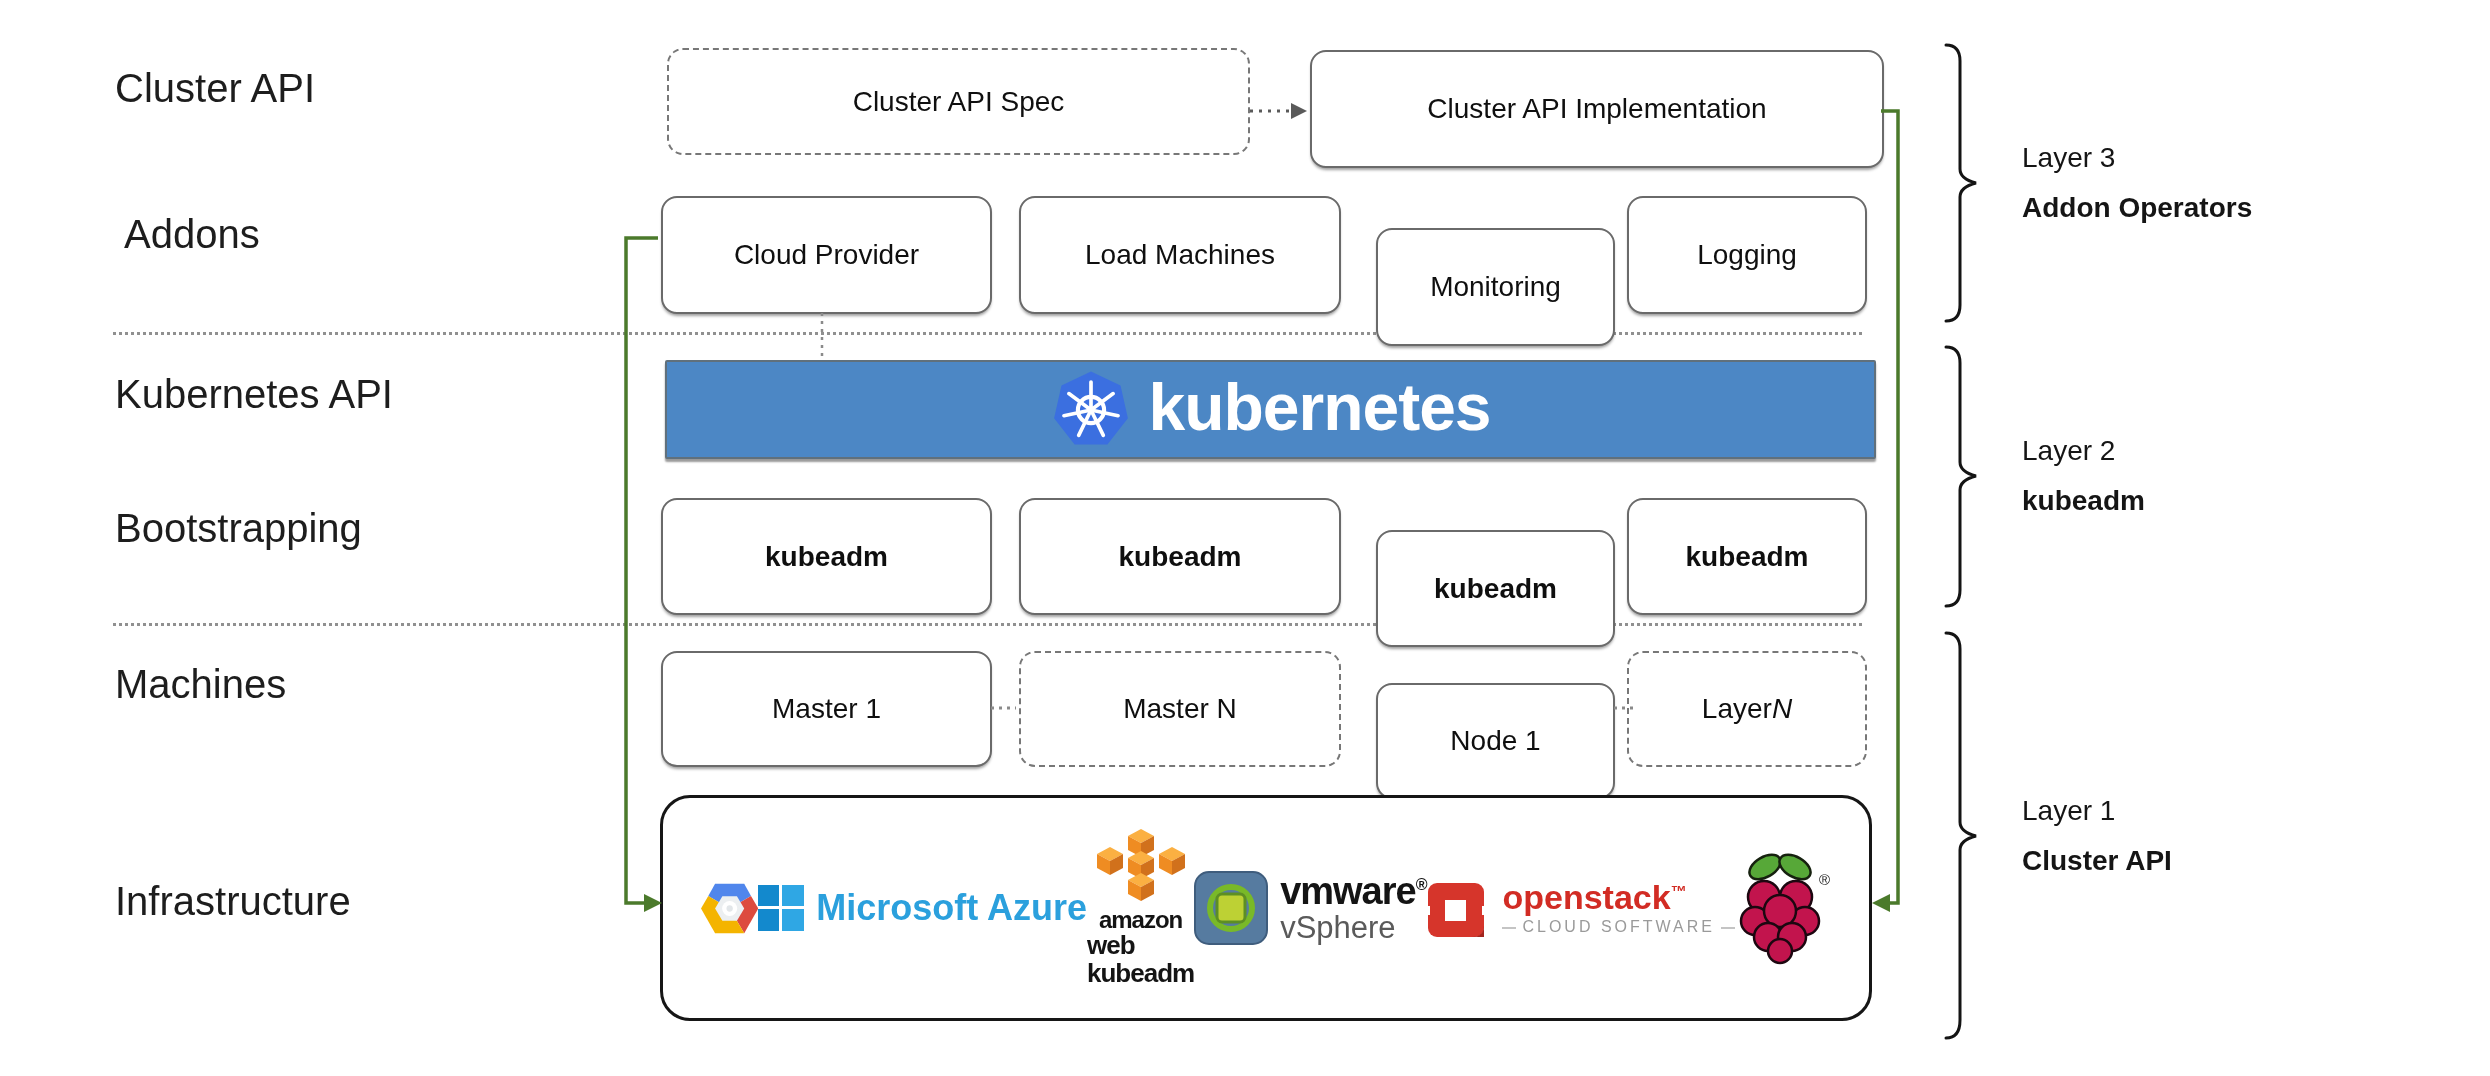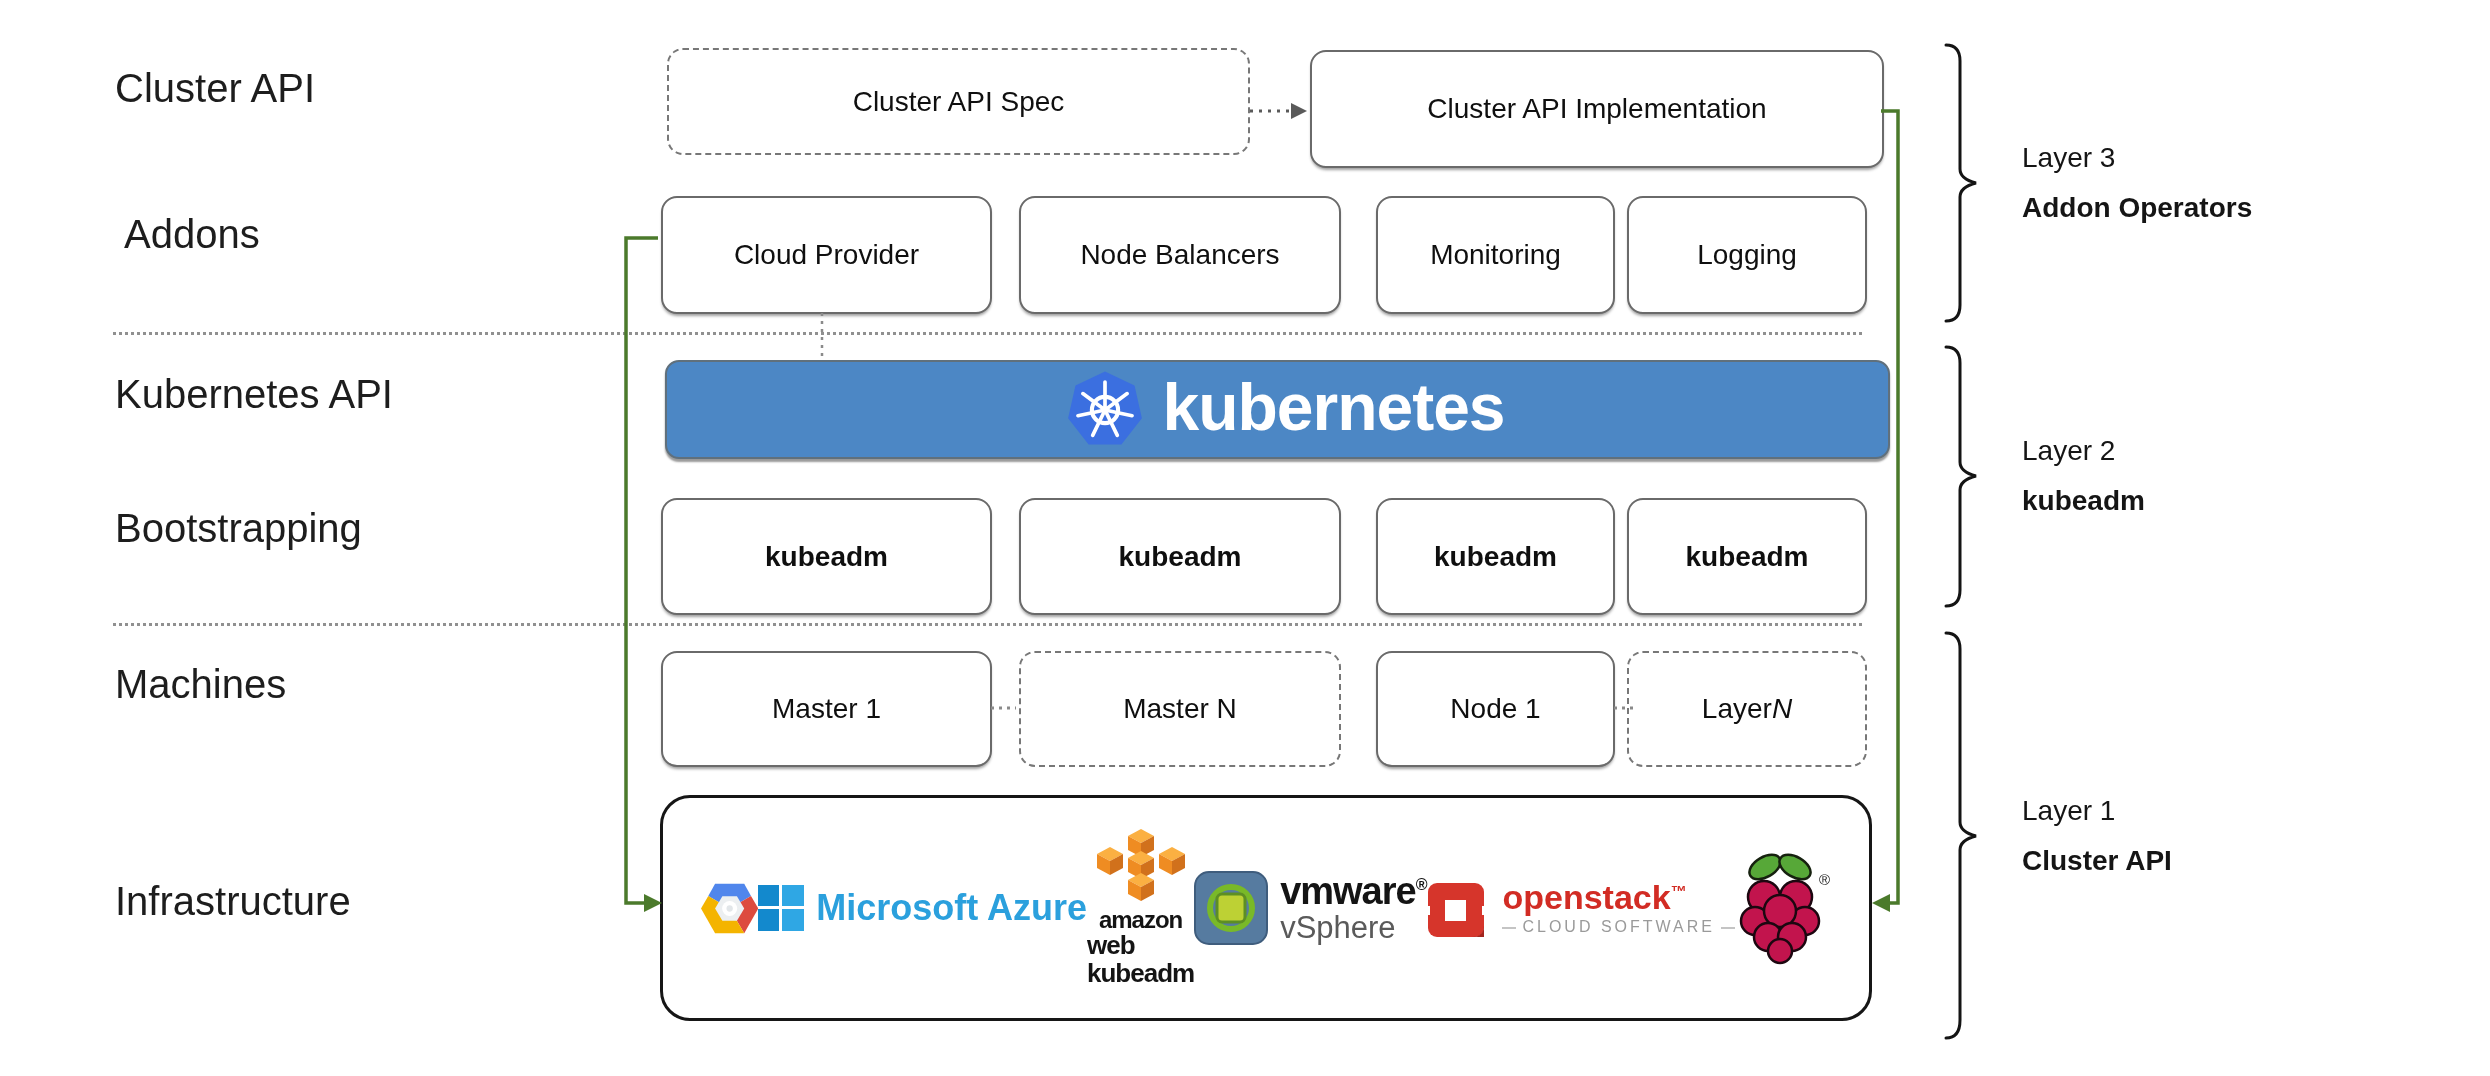--- a/index.html
+++ b/index.html
@@ -14,35 +14,35 @@
 
   
   .box{position:absolute;border:2.5px solid #6a6a6a;border-radius:16px;background:#fff;
        display:flex;align-items:center;justify-content:center;text-align:center;
        font-size:28px;color:#0f0f0f;box-shadow:0 3px 3px -1px rgba(0,0,0,.38);}
   .box.dashed{border-style:dashed;border-color:#777;box-shadow:none;}
   .bold{font-weight:bold;}
 
   
   .c1{left:661px;width:327px;} .c2{left:1019px;width:318px;}
-  .c3{left:1376px;width:235px;} .c4{left:1627px;width:236px;}
+  .c3{left:1376px;width:235px;margin-top:32px;} .c4{left:1627px;width:236px;}
   
   .r-addons{top:196px;height:114px;} .r-boot{top:498px;height:113px;} .r-mach{top:651px;height:112px;}
 
   .spec-box{left:667px;top:48px;width:579px;height:103px;}
   .impl-box{left:1310px;top:50px;width:570px;height:114px;}
 
   .divider{position:absolute;left:113px;width:1749px;height:0;border-top:3px dotted #909090;}
   .div-1{top:332px;} .div-2{top:623px;}
 
   
   .k8s-banner{position:absolute;left:665px;top:360px;width:1207px;height:95px;
-      background:#4c87c5;border:2.5px solid #60707c;border-radius:14px;
+      background:#4c87c5;border:2.5px solid #60707c;border-radius:2px;
       box-shadow:0 3px 2px rgba(0,0,0,.4);
-      display:flex;align-items:center;justify-content:center;gap:16px;padding-left:14px;}
+      display:flex;align-items:center;justify-content:center;gap:16px;}
   .k8s-banner .k8s-text{font-size:66px;font-weight:bold;color:#fff;letter-spacing:-1px;
       transform:translateY(-3px);}
 
   
   .infra-box{position:absolute;left:660px;top:795px;width:1212px;height:226px;
       border:3px solid #161616;border-radius:30px;background:#fff;
       display:flex;align-items:center;justify-content:space-between;padding:0 38px;box-sizing:border-box;}
   .logo{display:flex;align-items:center;gap:12px;}
   .logo .col{display:flex;flex-direction:column;align-items:flex-start;line-height:1.05;}
   .azure-text{font-size:36px;font-weight:600;color:#2ba0dd;white-space:nowrap;}
@@ -77,21 +77,21 @@
   <div class="row-label lbl-4">Machines</div>
   <div class="row-label lbl-5">Infrastructure</div>
 
   <div class="divider div-1"></div>
   <div class="divider div-2"></div>
 
   <div class="box dashed spec-box">Cluster API Spec</div>
   <div class="box impl-box">Cluster API Implementation</div>
 
   <div class="box c1 r-addons">Cloud Provider</div>
-  <div class="box c2 r-addons">Node Balancers</div>
+  <div class="box c2 r-addons">Load Machines</div>
   <div class="box c3 r-addons">Monitoring</div>
   <div class="box c4 r-addons">Logging</div>
 
   <div class="k8s-banner">
     <svg width="82" height="82" viewBox="0 0 100 100">
       <polygon points="50,3 86,20 95,60 70,92 30,92 5,60 14,20" fill="#3b6fe0"></polygon>
       <circle cx="50" cy="50" r="16" fill="none" stroke="#fff" stroke-width="5"></circle>
       <circle cx="50" cy="50" r="4.5" fill="#fff"></circle>
       <g stroke="#fff" stroke-width="4.5" stroke-linecap="round">
         <line x1="50" y1="50" x2="50" y2="16"></line>

